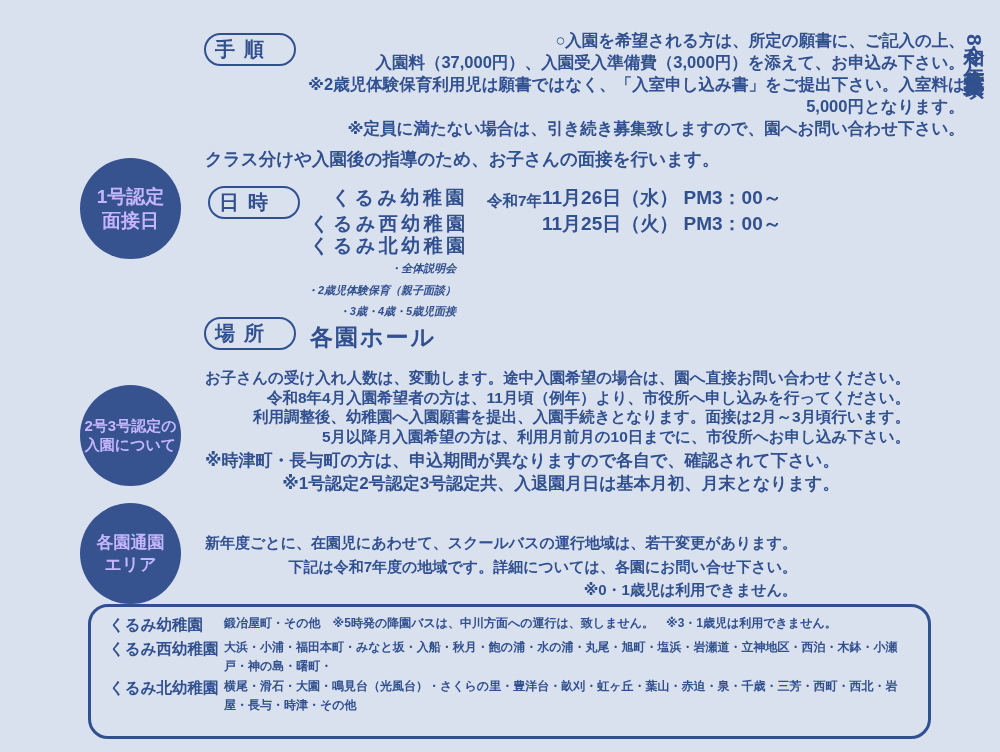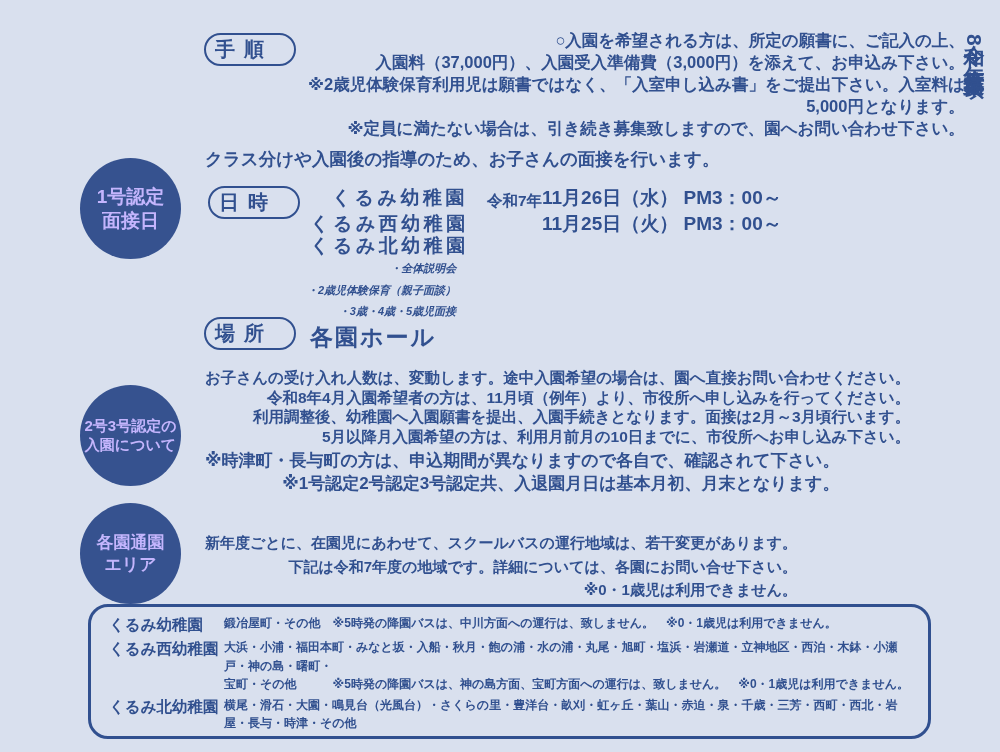--- a/index.html
+++ b/index.html
@@ -141,28 +141,27 @@
 <div class="abs par3">
   <div>新年度ごとに、在園児にあわせて、スクールバスの運行地域は、若干変更があります。</div>
   <div>下記は令和7年度の地域です。詳細については、各園にお問い合せ下さい。</div>
   <div>※0・1歳児は利用できません。</div>
 </div>
 
 <div class="busbox">
   <div class="busrow">
     <div class="bname">くるみ幼稚園</div>
     <div class="barea">
-      <div>鍛冶屋町・その他　※5時発の降園バスは、中川方面への運行は、致しません。　※0・1歳児は利用できません。</div>
+      <div>鍛冶屋町・その他　※5時発の降園バスは、中川方面への運行は、致しません。　※3・1歳児は利用できません。</div>
     </div>
   </div>
   <div class="busrow">
     <div class="bname">くるみ西幼稚園</div>
     <div class="barea">
       <div>大浜・小浦・福田本町・みなと坂・入船・秋月・飽の浦・水の浦・丸尾・旭町・塩浜・岩瀬道・立神地区・西泊・木鉢・小瀬戸・神の島・曙町・</div>
-      <div>宝町・その他　　　※5時発の降園バスは、神の島方面、宝町方面への運行は、致しません。　※0・1歳児は利用できません。</div>
     </div>
   </div>
   <div class="busrow">
     <div class="bname">くるみ北幼稚園</div>
     <div class="barea">
       <div>横尾・滑石・大園・鳴見台（光風台）・さくらの里・豊洋台・畝刈・虹ヶ丘・葉山・赤迫・泉・千歳・三芳・西町・西北・岩屋・長与・時津・その他</div>
     </div>
   </div>
 </div>
 

